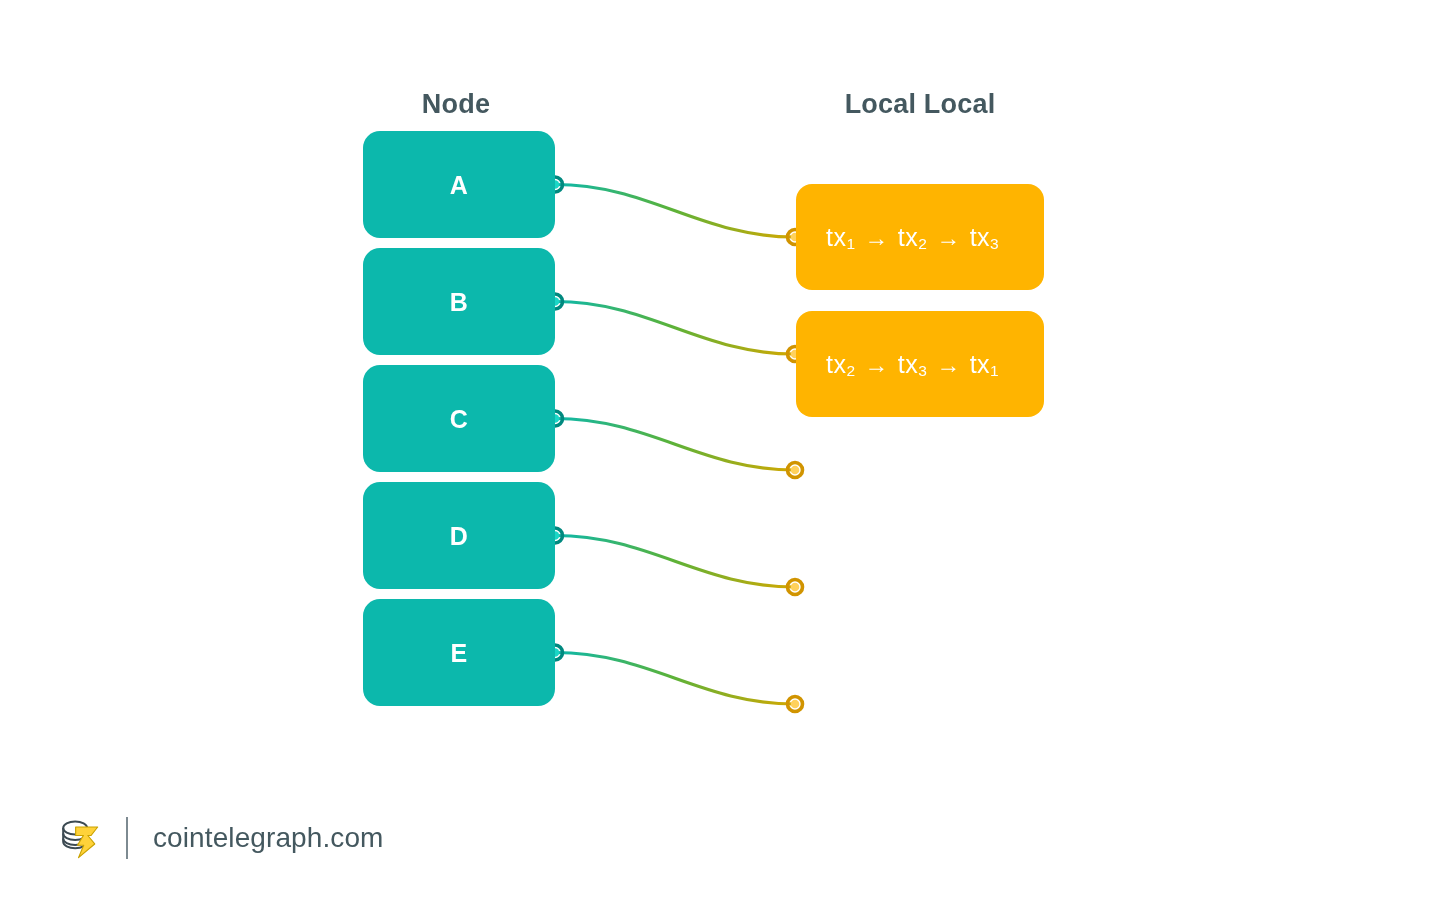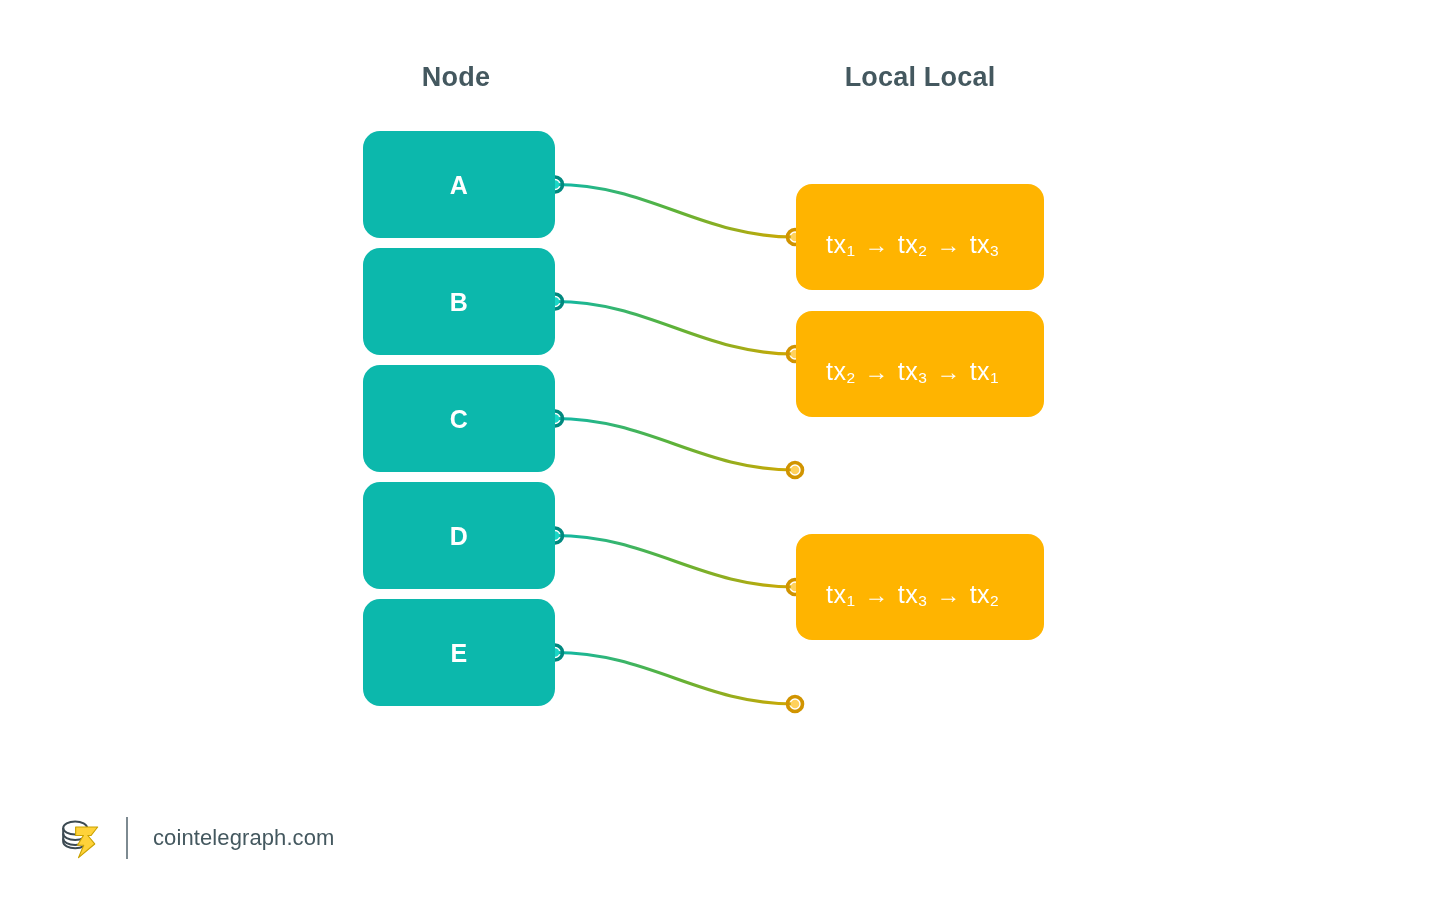--- a/index.html
+++ b/index.html
@@ -26,20 +26,21 @@
   
   .col-heading {
     position: absolute;
     font-size: 27px;
     font-weight: bold;
     color: #44585f;
     letter-spacing: 0.2px;
     white-space: nowrap;
     text-align: center;
     transform: translateX(-50%);
+    margin-top: 27px;
   }
   #heading-node  { left: 456px; top: 62px; }
   #heading-order { left: 920px; top: 62px; }
 
   
   .node-box {
     position: absolute;
     left: 363px;
     width: 192px;
     height: 107px;
@@ -73,21 +74,20 @@
   .order-text {
     position: absolute;
     left: 30px;
     top: 50%;
     transform: translateY(-50%);
     color: #ffffff;
     font-size: 25px;
     font-weight: normal;
     letter-spacing: 0.5px;
     white-space: nowrap;
-    margin-top: 7px;
   }
   .order-text sub {
     font-size: 0.62em;
     vertical-align: baseline;
     position: relative;
     bottom: -0.22em;
   }
   .arrow-glyph {
     padding: 0 9px;
     font-size: 0.95em;
@@ -118,21 +118,21 @@
   }
   #footer-divider {
     width: 2px;
     height: 42px;
     background: #7d8a91;
     margin-left: 24px;
     margin-right: 25px;
     flex: 0 0 auto;
   }
   #footer-site {
-    font-size: 22px;
+    font-size: 28px;
     color: #44585f;
     letter-spacing: 0.1px;
     white-space: nowrap;
   }
 </style>
 </head>
 <body>
 
 <div id="diagram-root">
 
@@ -214,23 +214,20 @@
   <div class="node-box" style="top:599px">
     <div class="node-label">E</div>
   </div>
 
   <div class="order-box" style="top:184px">
     <div class="order-text"><span>tx<sub>1</sub></span><span class="arrow-glyph">→</span><span>tx<sub>2</sub></span><span class="arrow-glyph">→</span><span>tx<sub>3</sub></span></div>
   </div>
   <div class="order-box" style="top:311px">
     <div class="order-text"><span>tx<sub>2</sub></span><span class="arrow-glyph">→</span><span>tx<sub>3</sub></span><span class="arrow-glyph">→</span><span>tx<sub>1</sub></span></div>
   </div>
-  <div class="order-box" style="top:534px">
-    <div class="order-text"><span>tx<sub>1</sub></span><span class="arrow-glyph">→</span><span>tx<sub>3</sub></span><span class="arrow-glyph">→</span><span>tx<sub>2</sub></span></div>
-  </div>
 
   <div id="footer-bar">
     <svg id="footer-logo" viewBox="0 0 48 48">
 
       <g fill="none" stroke="#3c4a52" stroke-width="2.1">
         <ellipse cx="20" cy="13.5" rx="12.5" ry="6.8"></ellipse>
         <path d="M7.5 13.5 v14.5 c0 3.8 5.6 6.8 12.5 6.8 s12.5 -3 12.5 -6.8 v-14.5"></path>
         <path d="M7.5 19.2 c0 3.8 5.6 6.8 12.5 6.8 s12.5 -3 12.5 -6.8"></path>
         <path d="M7.5 24.6 c0 3.8 5.6 6.8 12.5 6.8 s12.5 -3 12.5 -6.8"></path>
       </g>

